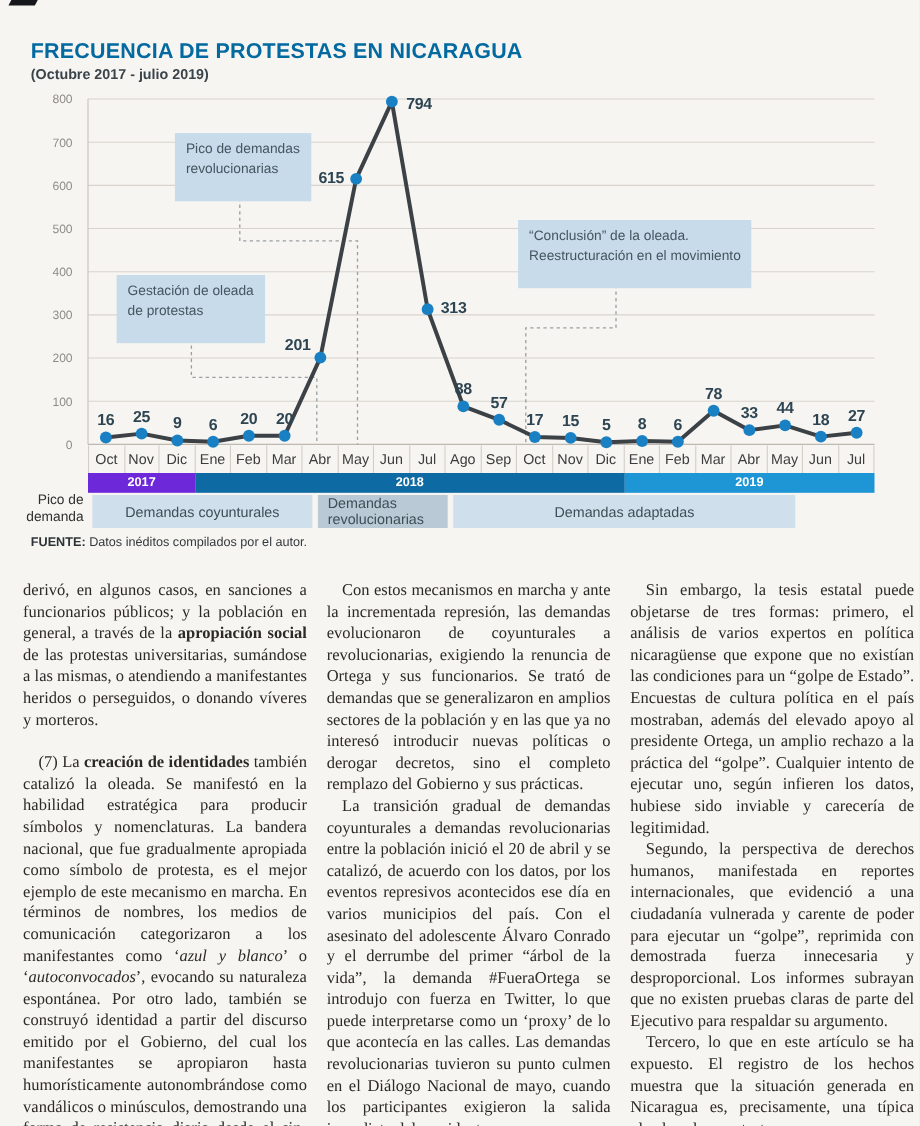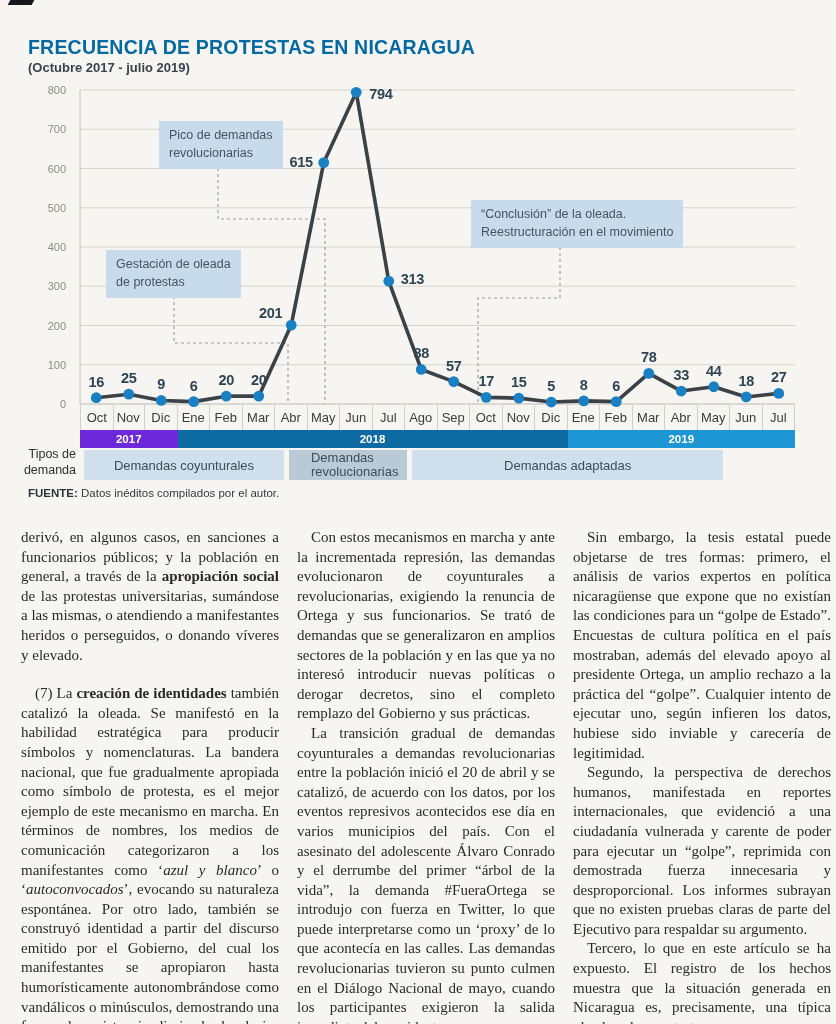--- a/index.html
+++ b/index.html
@@ -13,21 +13,21 @@
     position:absolute;left:28px;top:36px;margin:0;
     font-size:19.5px;font-weight:bold;letter-spacing:.2px;color:#0369a1;
   }
   .subtitle{
     position:absolute;left:28px;top:60px;
     font-size:13px;font-weight:bold;color:#39434a;
   }
   #chart-svg{position:absolute;left:0;top:0;}
   .ann{
     position:absolute;background:#c7dbea;color:#44555f;
-    font-size:12.5px;line-height:1.4;padding:6px 10px 7px 10px;
+    font-size:12.5px;line-height:1.4;padding:6px 10px 21px 10px;
     white-space:pre-line;width:max-content;
   }
   .ann-pico{left:159px;top:121px;}
   .ann-gest{left:106px;top:250px;}
   .ann-conc{left:471px;top:200px;}
   .month-cell{
     position:absolute;top:405px;height:25px;line-height:25px;
     text-align:center;font-size:13px;color:#3c3c3c;
     border-right:1px solid #d3cec6;
   }
@@ -38,21 +38,21 @@
   }
   .tipos-label{
     position:absolute;left:0;top:446px;width:76px;text-align:right;
     font-size:12.5px;line-height:1.28;color:#2f2f2f;white-space:pre-line;
   }
   .demand-band{
     position:absolute;top:450px;height:30px;
     font-size:13px;color:#3e4d56;display:flex;align-items:center;
   }
   .demand-center{justify-content:center;text-align:center;}
-  .demand-left{justify-content:flex-start;padding-left:22px;box-sizing:border-box;line-height:1.1;}
+  .demand-left{justify-content:flex-start;padding-left:9px;box-sizing:border-box;line-height:1.1;}
   .fuente{position:absolute;left:28px;top:487px;font-size:11.5px;color:#33393d;}
   .fuente b{font-weight:bold;color:#2b3338;}
   .columns{
     position:absolute;left:21px;top:528px;width:794px;height:496px;
     display:flex;gap:18px;
   }
   .col{
     width:258px;flex:0 0 258px;
     font-family:"Liberation Serif",serif;font-size:15px;line-height:19.6px;
     text-align:justify;color:#2c2a27;
@@ -168,39 +168,39 @@
       <div class="month-cell" style="left: 665px; width: 31.5px;">Abr</div>
       <div class="month-cell" style="left: 697.5px; width: 31.5px;">May</div>
       <div class="month-cell" style="left: 730px; width: 31.5px;">Jun</div>
       <div class="month-cell" style="left: 762.5px; width: 31.5px;">Jul</div>
     </div>
   <div id="year-row">
       <div class="year-band" style="left: 80px; width: 97.5px; background: #6d28d9;">2017</div>
       <div class="year-band" style="left: 177.5px; width: 390px; background: rgb(14, 106, 162);">2018</div>
       <div class="year-band" style="left: 567.5px; width: 227.5px; background: rgb(30, 149, 213);">2019</div>
     </div>
-  <div class="tipos-label">Tipos de
+  <div class="tipos-label">Pico de
 demanda</div>
   <div id="band-row">
       <div class="demand-band demand-center" style="left: 83.9px; width: 200.2px; background: rgb(207, 224, 236); text-align: right;">
         <span>Demandas coyunturales</span>
       </div>
       <div class="demand-band demand-left" style="left: 288.975px; width: 117.975px; background: rgb(185, 201, 213);">
         <span style="width: 110px;">Demandas revolucionarias</span>
       </div>
       <div class="demand-band demand-center" style="left: 412.15px; width: 311px; background: rgb(207, 224, 236);">
         <span>Demandas adaptadas</span>
       </div>
     </div>
 
   <div class="fuente"><b>FUENTE:</b><span> Datos inéditos compilados por el autor.</span></div>
 
   <div class="columns" id="columns">
       <div class="col">
-        <p class=""><span>derivó, en algunos casos, en sanciones a funcionarios públicos; y la población en general, a través de la </span><strong>apropiación social</strong><span> de las protestas universitarias, sumándose a las mismas, o atendiendo a manifestantes heridos o perseguidos, o donando víveres y elevado.</span></p>
+        <p class=""><span>derivó, en algunos casos, en sanciones a funcionarios públicos; y la población en general, a través de la </span><strong>apropiación social</strong><span> de las protestas universitarias, sumándose a las mismas, o atendiendo a manifestantes heridos o perseguidos, o donando víveres y morteros.</span></p>
         <p class="indent gap"><span>(7) La </span><strong>creación de identidades</strong><span> también catalizó la oleada. Se manifestó en la habilidad estratégica para producir símbolos y nomenclaturas. La bandera nacional, que fue gradualmente apropiada como símbolo de protesta, es el mejor ejemplo de este mecanismo en marcha. En términos de nombres, los medios de comunicación categorizaron a los manifestantes como ‘</span><em>azul y blanco</em><span>’ o ‘</span><em>autoconvocados</em><span>’, evocando su naturaleza espontánea. Por otro lado, también se construyó identidad a partir del discurso emitido por el Gobierno, del cual los manifestantes se apropiaron hasta humorísticamente autonombrándose como vandálicos o minúsculos, demostrando una forma de resistencia diaria desde el sin-poder. Asimismo, se desarrollaron microidentidades; por ejemplo, entre los estudiantes, aunque se seguía haciendo referencia al bloque único, los universitarios crearon distinciones y organizaciones propias según sus campus, sus visiones o experiencias.</span></p>
       </div>
       <div class="col">
         <p class="indent"><span>Con estos mecanismos en marcha y ante la incrementada represión, las demandas evolucionaron de coyunturales a revolucionarias, exigiendo la renuncia de Ortega y sus funcionarios. Se trató de demandas que se generalizaron en amplios sectores de la población y en las que ya no interesó introducir nuevas políticas o derogar decretos, sino el completo remplazo del Gobierno y sus prácticas.</span></p>
         <p class="indent"><span>La transición gradual de demandas coyunturales a demandas revolucionarias entre la población inició el 20 de abril y se catalizó, de acuerdo con los datos, por los eventos represivos acontecidos ese día en varios municipios del país. Con el asesinato del adolescente Álvaro Conrado y el derrumbe del primer “árbol de la vida”, la demanda #FueraOrtega se introdujo con fuerza en Twitter, lo que puede interpretarse como un ‘proxy’ de lo que acontecía en las calles. Las demandas revolucionarias tuvieron su punto culmen en el Diálogo Nacional de mayo, cuando los participantes exigieron la salida inmediata del presidente.</span></p>
       </div>
       <div class="col">
         <p class="indent"><span>Sin embargo, la tesis estatal puede objetarse de tres formas: primero, el análisis de varios expertos en política nicaragüense que expone que no existían las condiciones para un “golpe de Estado”. Encuestas de cultura política en el país mostraban, además del elevado apoyo al presidente Ortega, un amplio rechazo a la práctica del “golpe”. Cualquier intento de ejecutar uno, según infieren los datos, hubiese sido inviable y carecería de legitimidad.</span></p>
         <p class="indent"><span>Segundo, la perspectiva de derechos humanos, manifestada en reportes internacionales, que evidenció a una ciudadanía vulnerada y carente de poder para ejecutar un “golpe”, reprimida con demostrada fuerza innecesaria y desproporcional. Los informes subrayan que no existen pruebas claras de parte del Ejecutivo para respaldar su argumento.</span></p>
         <p class="indent"><span>Tercero, lo que en este artículo se ha expuesto. El registro de los hechos muestra que la situación generada en Nicaragua es, precisamente, una típica oleada de protestas con procesos y mecanismos, que habitualmente se ponen en marcha cuando los Estados reprimen. Ninguno de los siete mecanismos aquí explicados y estudiados de cerca por este investigador, mostró indicios de un “golpe de Estado” en marcha.</span></p>

